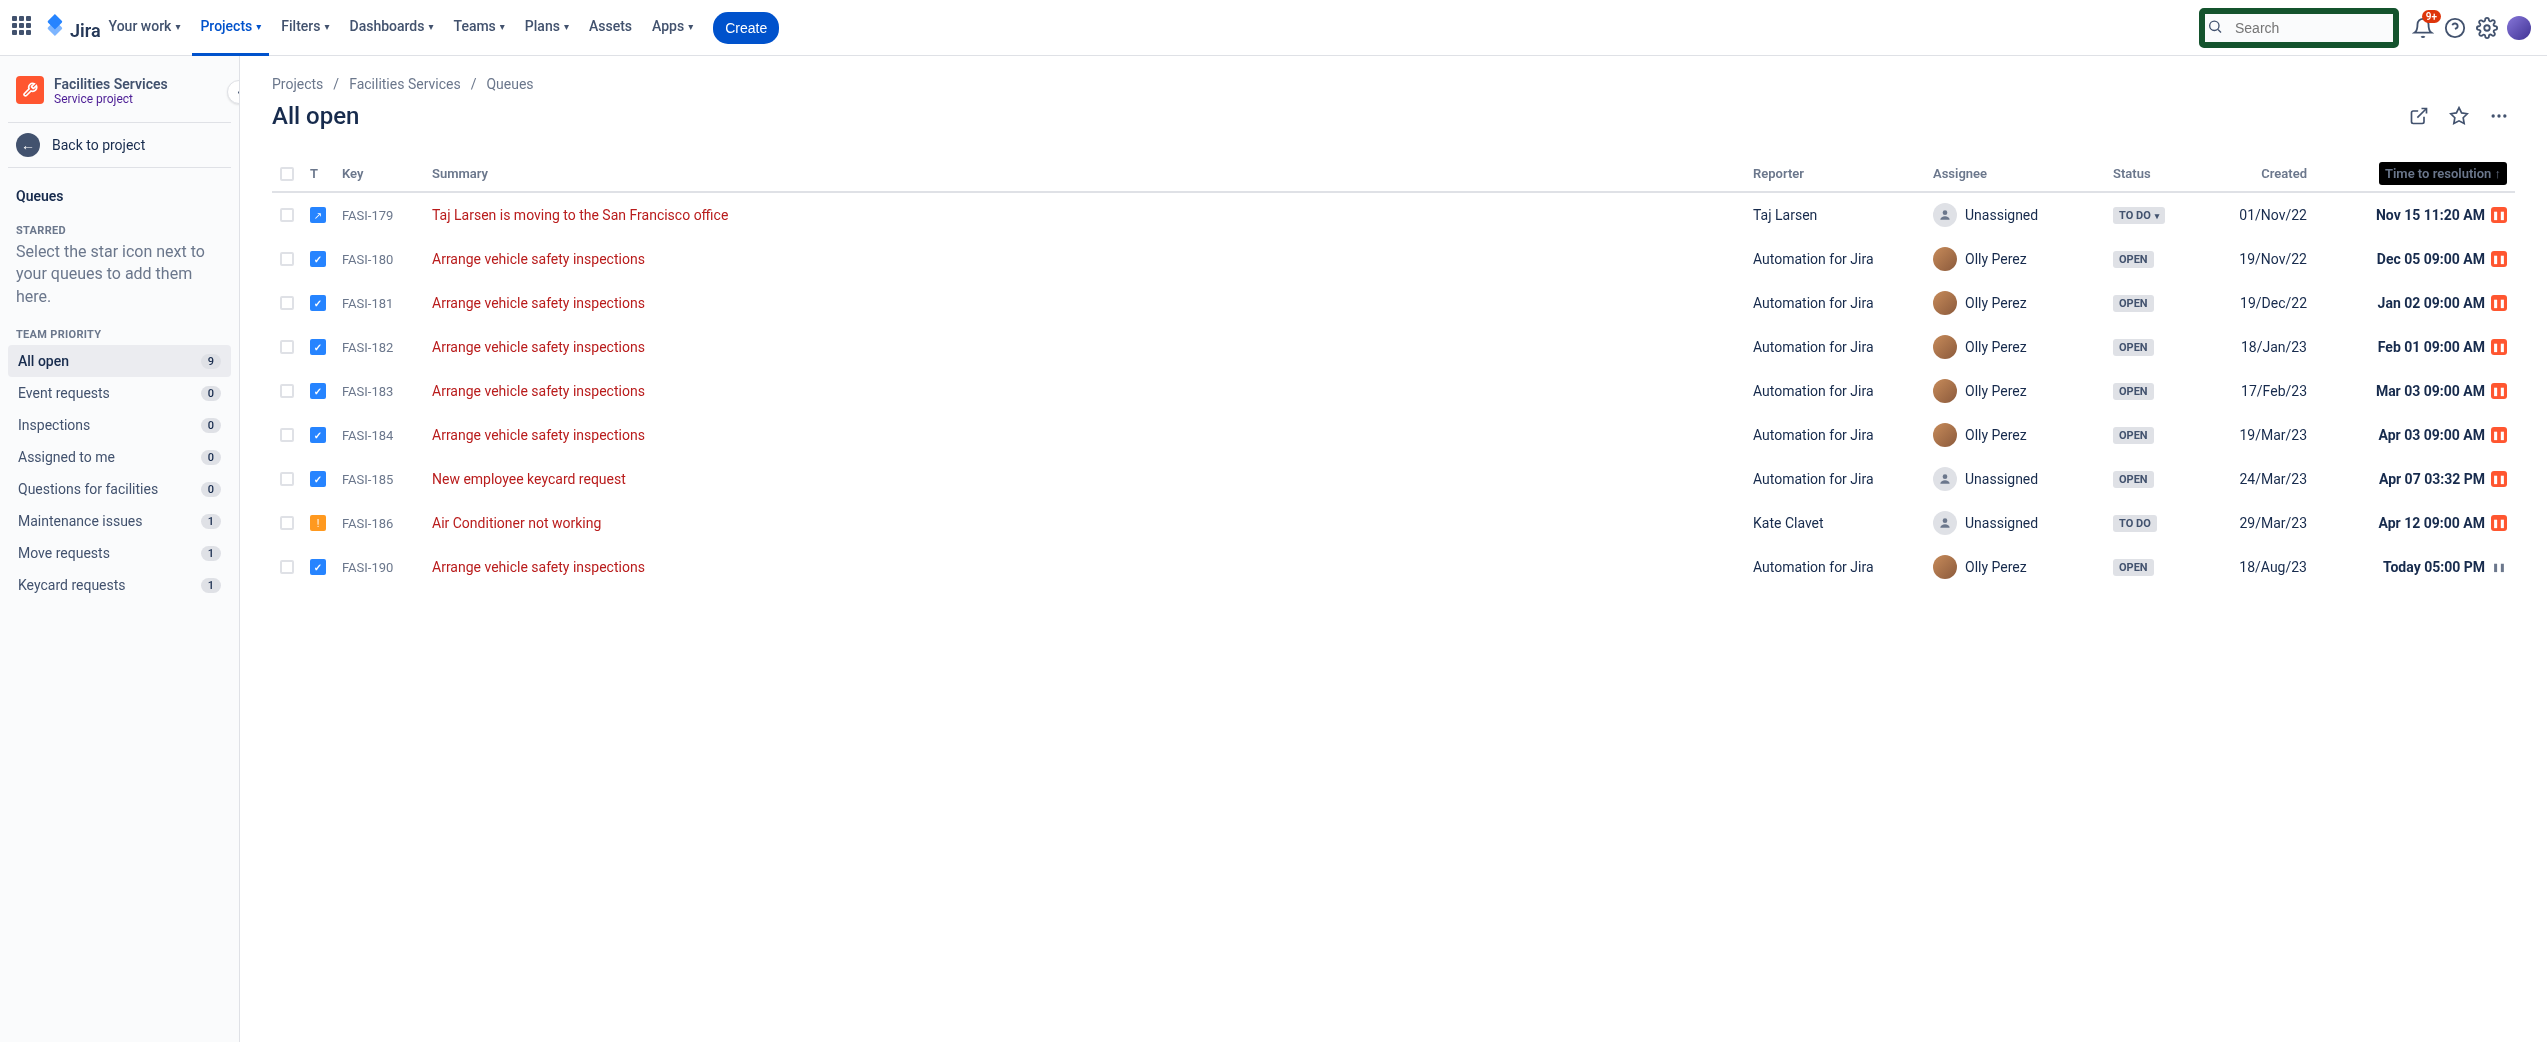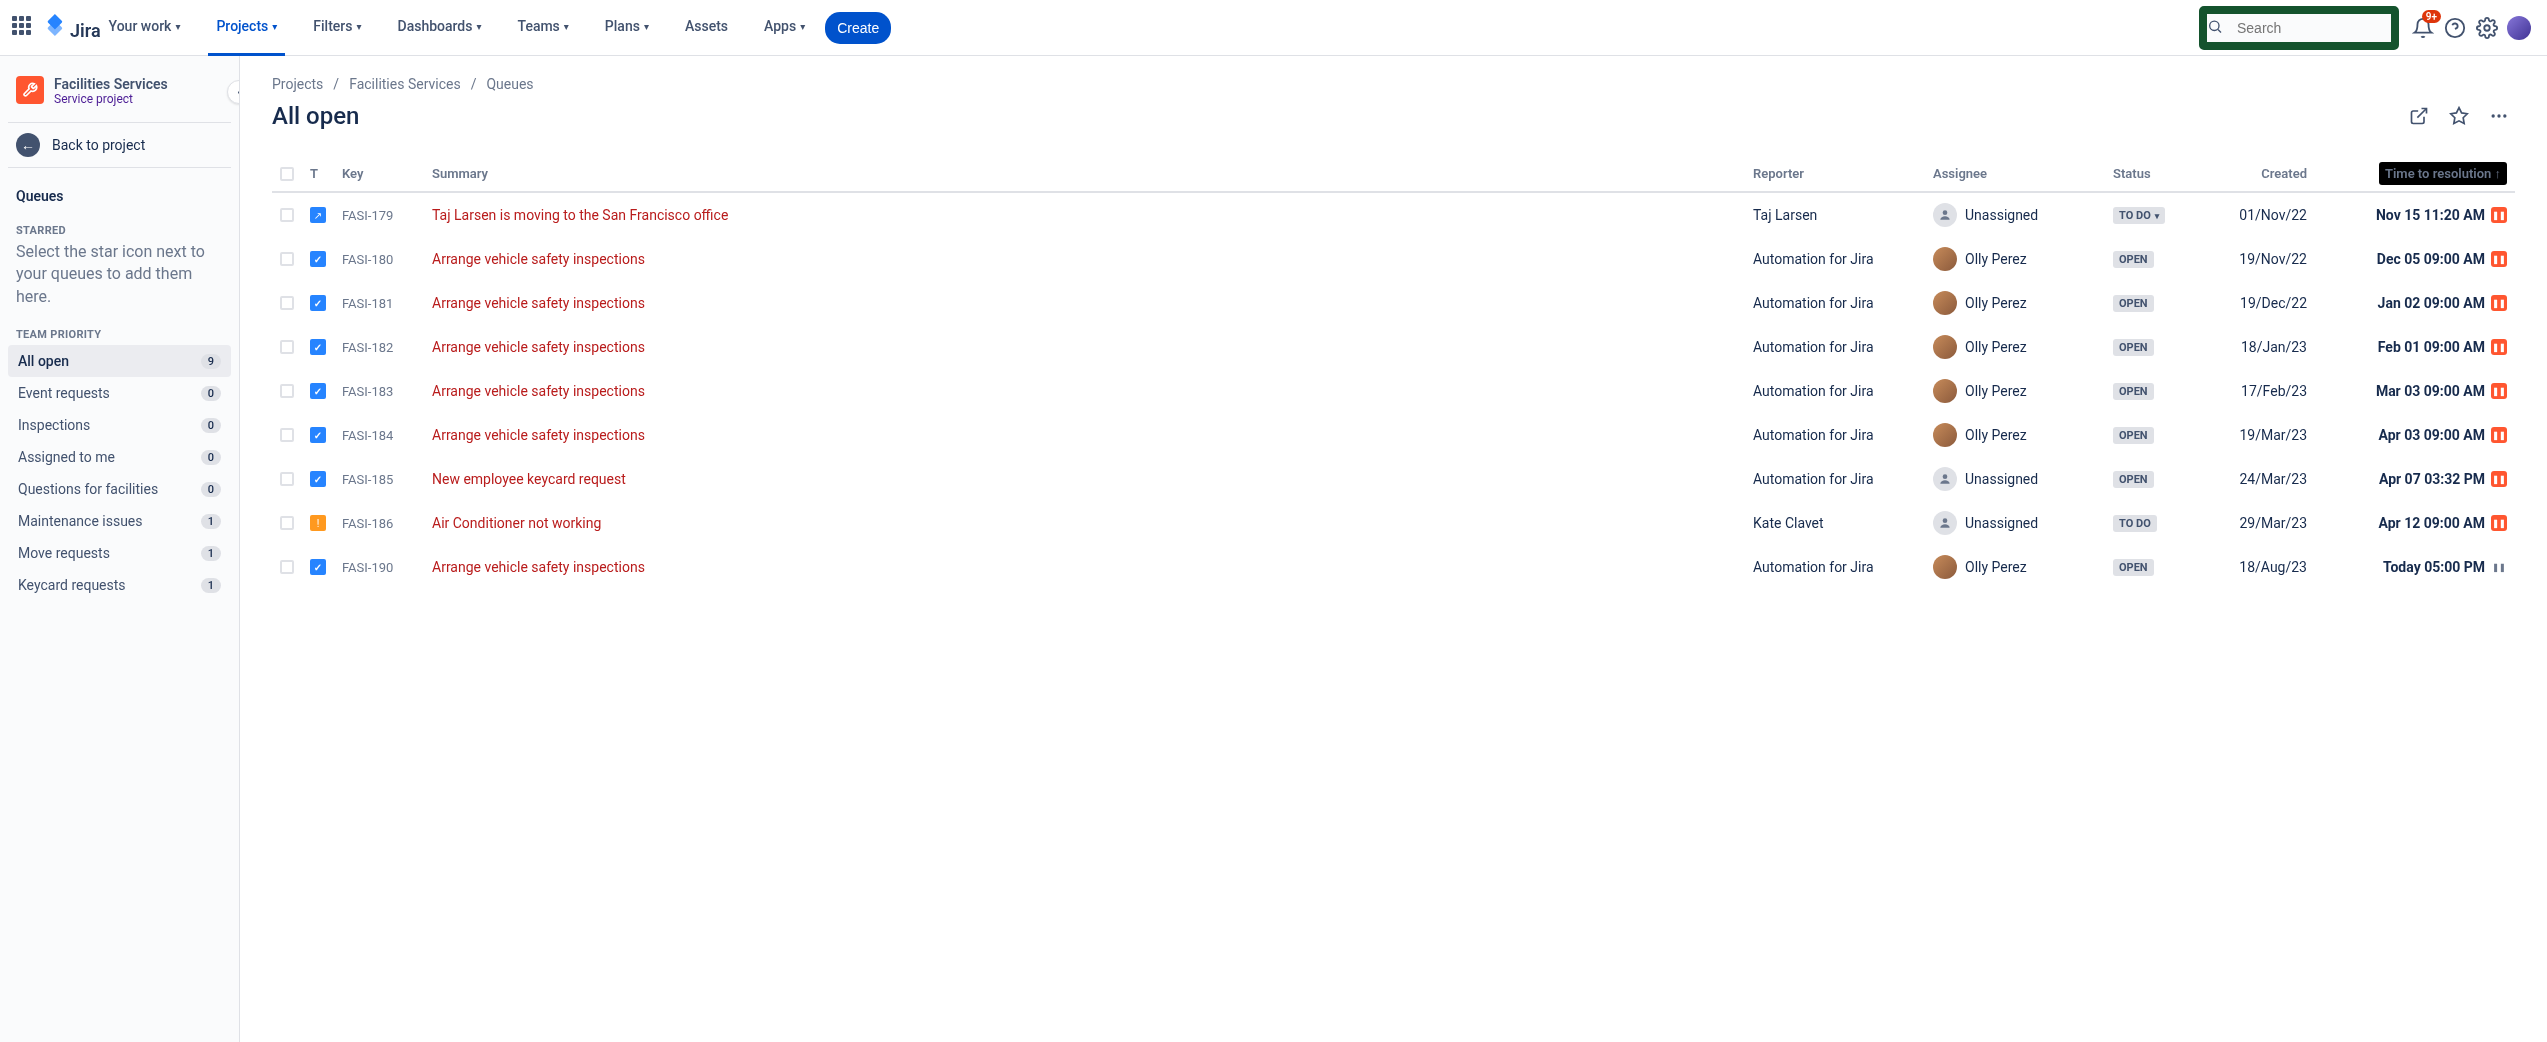--- a/index.html
+++ b/index.html
@@ -5,28 +5,28 @@
 * { box-sizing: border-box; margin: 0; padding: 0; }
 body { font-family: -apple-system, BlinkMacSystemFont, "Segoe UI", Roboto, sans-serif; font-size: 14px; color: #172B4D; background: #fff; }
 
 
 .topnav { display: flex; align-items: center; height: 56px; border-bottom: 1px solid #dfe1e6; padding: 0 12px; }
 .app-switcher { width: 24px; height: 24px; display: grid; grid-template-columns: repeat(3,5px); grid-template-rows: repeat(3,5px); gap: 2px; margin-right: 8px; cursor: pointer; }
 .app-switcher span { background: #42526E; border-radius: 1px; }
 .jira-logo { display: flex; align-items: flex-end; gap: 4px; cursor: pointer; }
 .jira-mark { color: #2684FF; font-size: 22px; }
 .jira-text { font-weight: 600; font-size: 18px; color: #253858; }
-.nav-items { display: flex; align-items: center; gap: 20px; }
+.nav-items { display: flex; align-items: center; gap: 4px; }
 .nav-item { padding: 8px 8px; color: #42526E; font-weight: 500; display: flex; align-items: center; gap: 4px; cursor: pointer; border-bottom: 3px solid transparent; height: 56px; }
 .nav-item.active { color: #0052CC; border-bottom-color: #0052CC; }
 .chev { font-size: 10px; }
 .create-btn { background: #0052CC; color: #fff; border: none; border-radius: 15px; padding: 8px 12px; font-weight: 500; font-size: 14px; margin-left: 12px; cursor: pointer; }
 .nav-spacer { flex: 1; }
 .search-box { position: relative; margin-right: 8px; }
-.search-box input { width: 200px; padding: 6px 8px 6px 30px; border: 8px solid #14532d; border-radius: 5px; font-size: 14px; background: #fafbfc; }
+.search-box input { width: 200px; padding: 6px 8px 6px 30px; border: 6px solid #14532d; border-radius: 5px; font-size: 14px; background: #fafbfc; }
 .search-icon { position: absolute; left: 8px; top: 50%; transform: translateY(-50%); color: #42526E; }
 .nav-icon { width: 32px; height: 32px; display: flex; align-items: center; justify-content: center; color: #42526E; cursor: pointer; border-radius: 50%; position: relative; }
 .bell-badge { position: absolute; top: -2px; right: -2px; background: #DE350B; color: #fff; font-size: 10px; padding: 1px 4px; border-radius: 8px; font-weight: 600; }
 .avatar-img { width: 24px; height: 24px; border-radius: 50%; background: linear-gradient(135deg,#8777D9,#403294); }
 
 
 .layout { display: flex; height: calc(100vh - 56px); }
 .sidebar { width: 240px; border-right: 1px solid #dfe1e6; background: #FAFBFC; padding: 16px 8px; overflow-y: auto; position: relative; }
 .collapse-handle { position: absolute; right: -12px; top: 24px; width: 24px; height: 24px; background: #fff; border: 1px solid #dfe1e6; border-radius: 50%; display: flex; align-items: center; justify-content: center; cursor: pointer; font-size: 12px; color: #42526E; box-shadow: 0 1px 2px rgba(0,0,0,0.1); }
 .project-header { display: flex; gap: 10px; padding: 4px 8px 16px; align-items: flex-start; }

